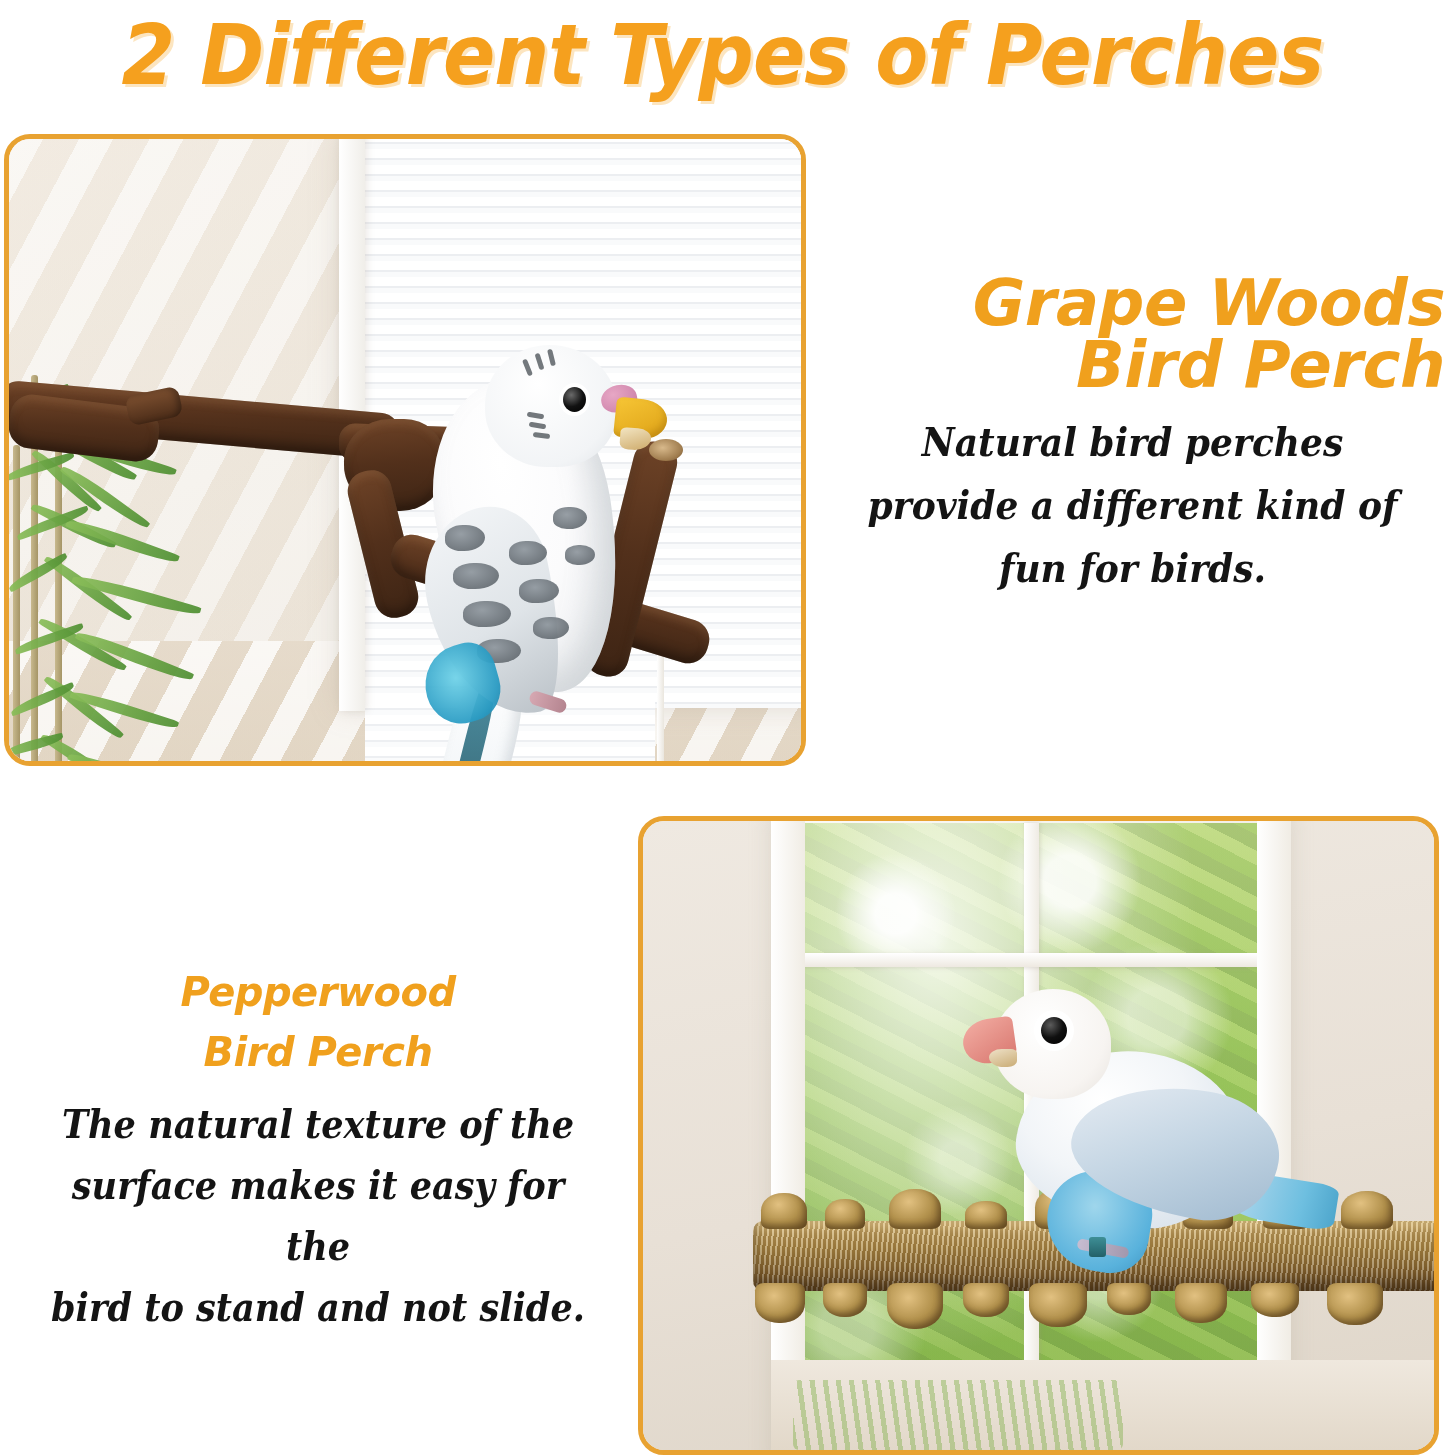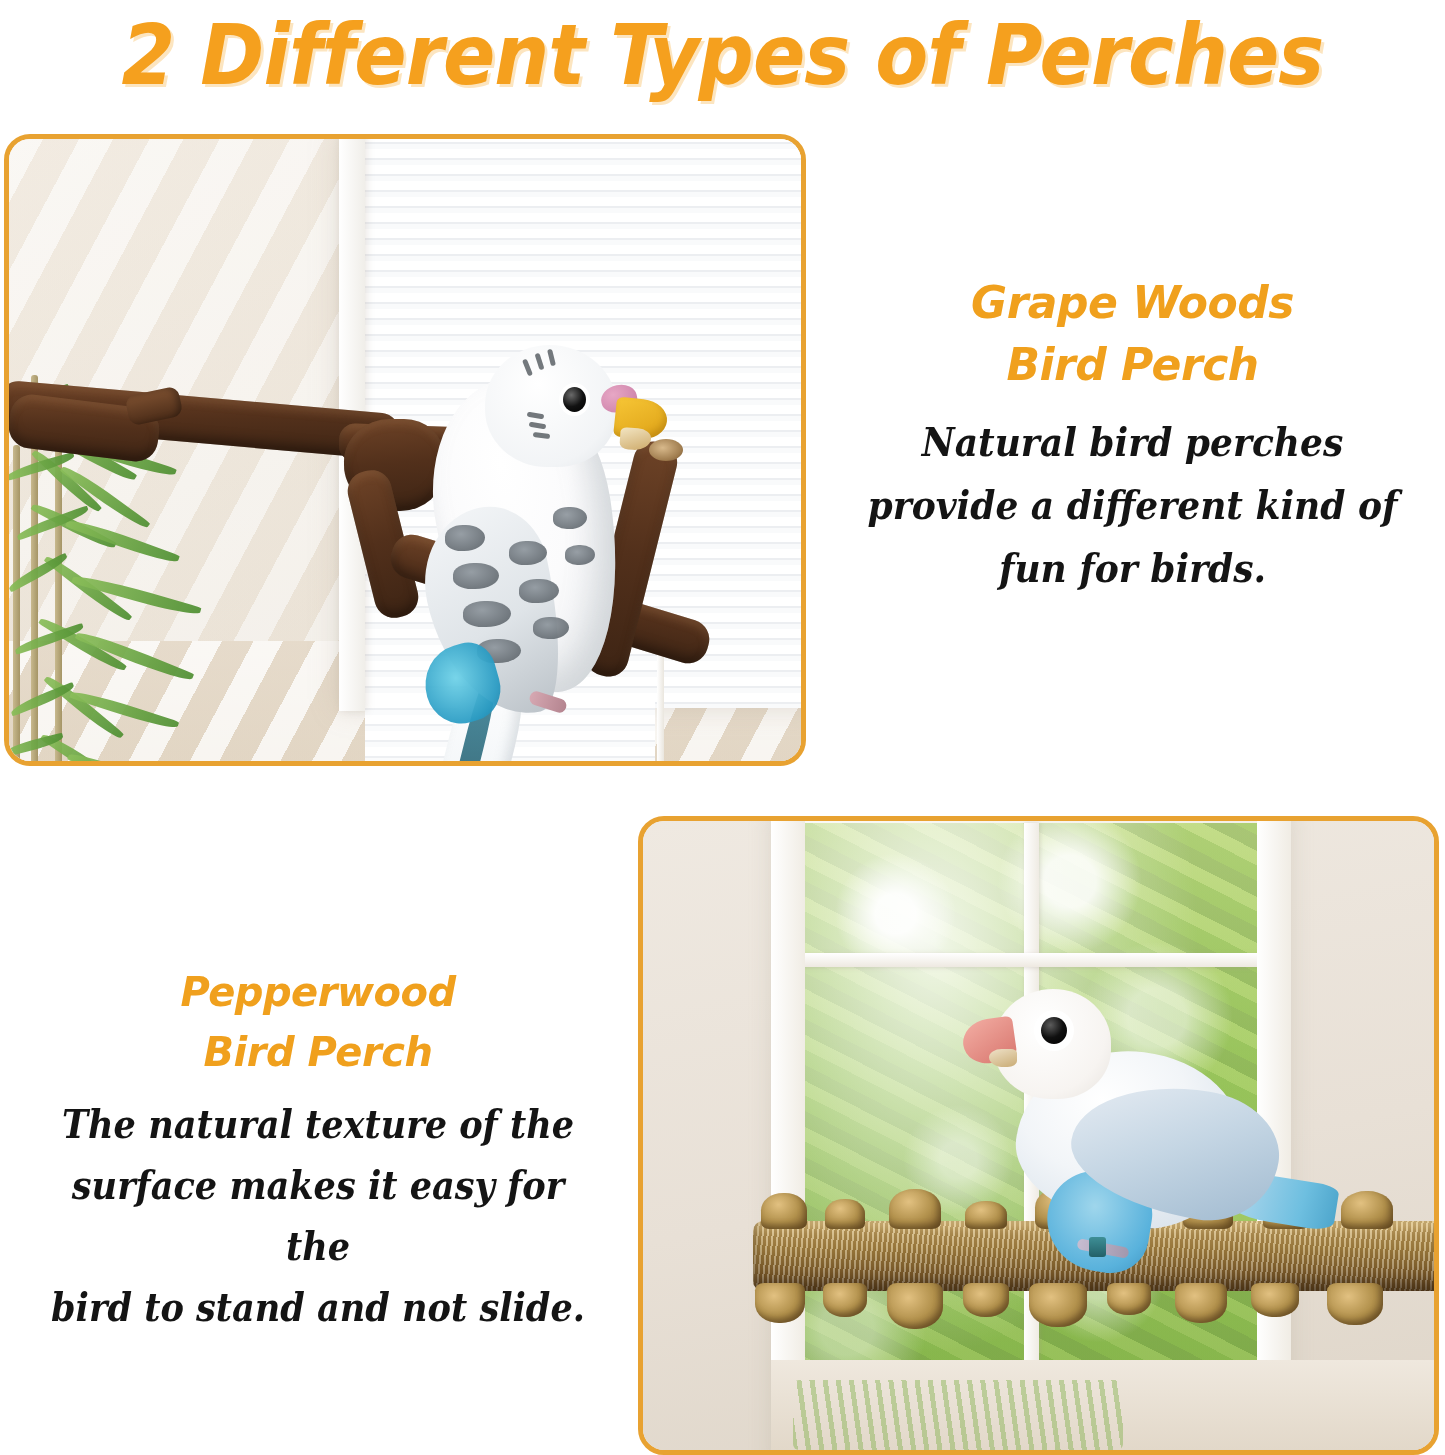--- a/index.html
+++ b/index.html
@@ -372,21 +372,21 @@
   }
   .tb-body {
     font-family: "DejaVu Serif", serif;
     font-weight: bold;
     font-style: italic;
     color: #141414;
     transform: scaleX(0.9);
   }
 
   .tb-right { left: 820px; top: 272px; width: 625px; }
-  .tb-right .tb-heading { font-size: 44px; line-height: 62px; }
+  .tb-right .tb-heading { font-size: 64px; line-height: 62px; text-align: right; }
   .tb-right .tb-body { font-size: 40px; line-height: 63px; margin-top: 14px; }
 
   .tb-left { left: 8px; top: 962px; width: 620px; }
   .tb-left .tb-heading { font-size: 40px; line-height: 60px; }
   .tb-left .tb-body { font-size: 39px; line-height: 61px; margin-top: 12px; }
 </style>
 </head>
 <body>
 
 <div class="page">

